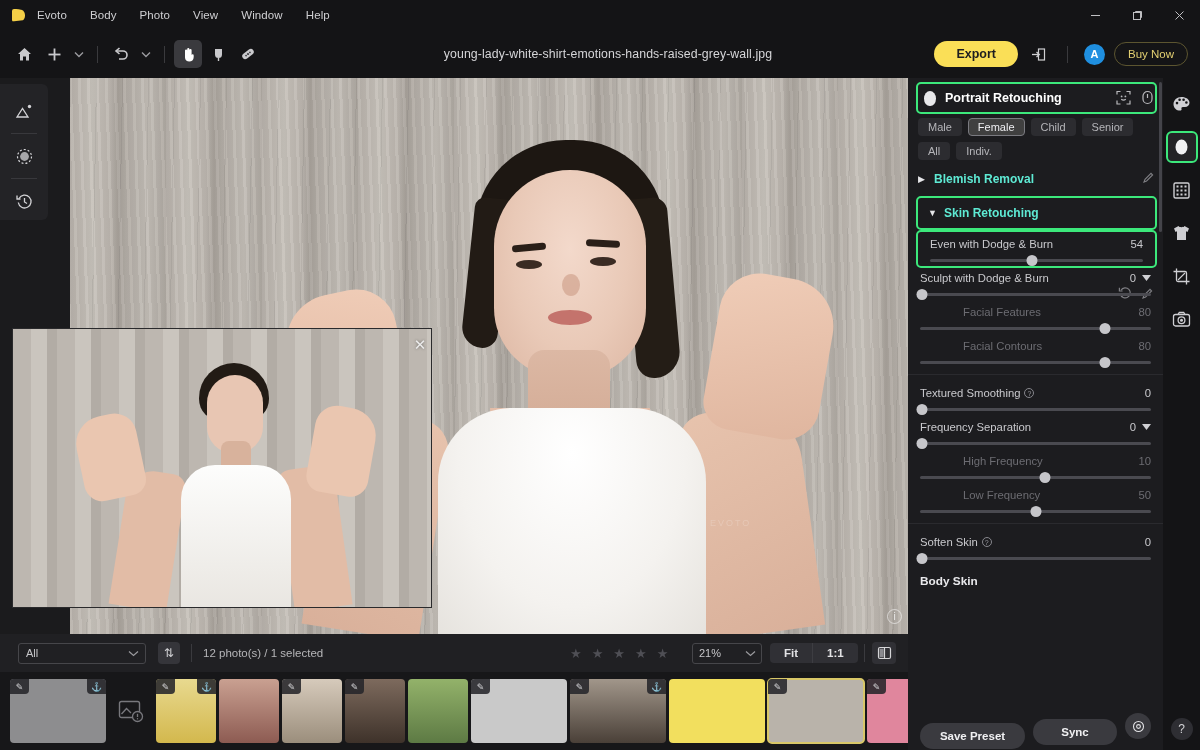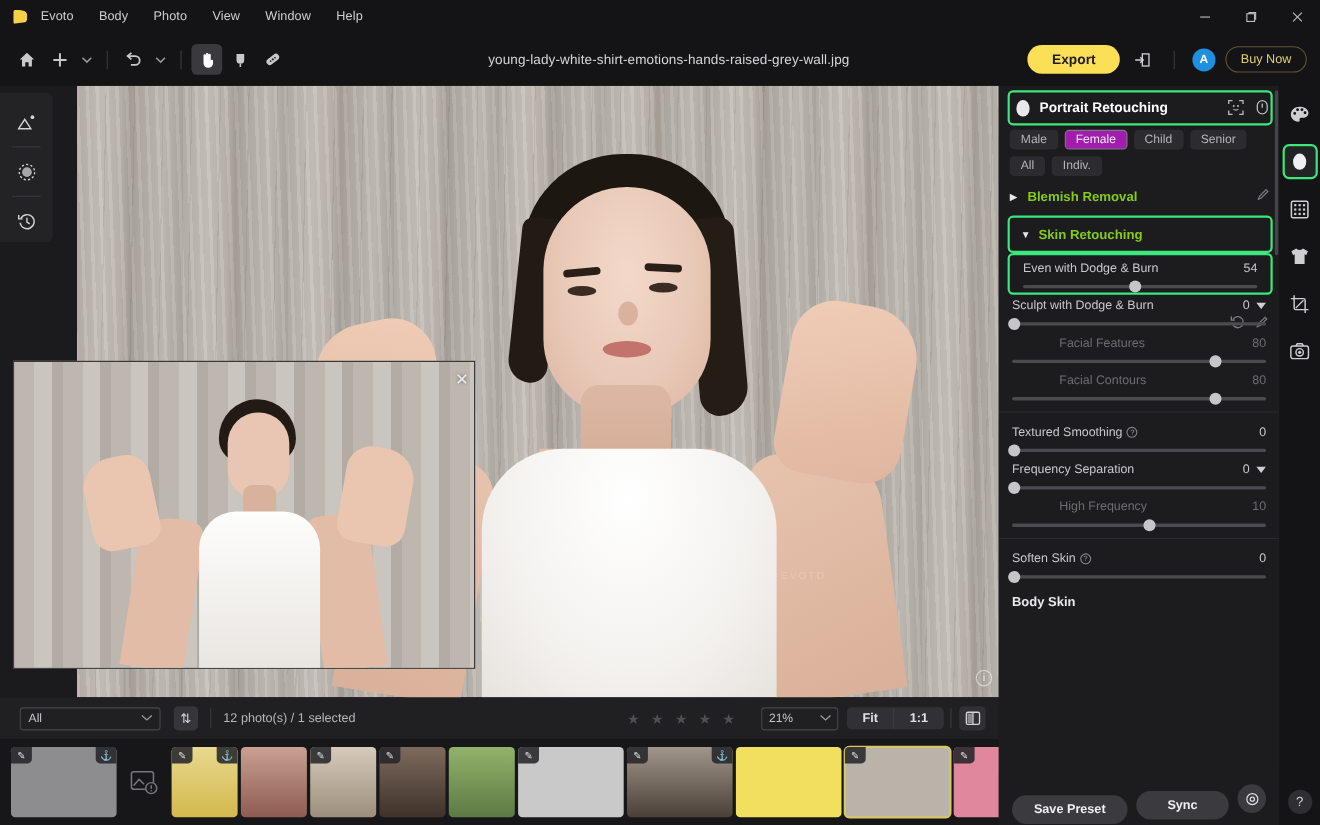--- a/index.html
+++ b/index.html
@@ -261,28 +261,28 @@
   .ph-dot { width:12px; height:15px; background:#e8e8ea; border-radius:50% 50% 48% 48%; margin-right:9px; }
   .ph-title { color:#fff; font-size:12.5px; font-weight:bold; }
   .ph-icons { position:absolute; right:8px; display:flex; gap:10px; color:#b9b9bd; }
   .hl-green { outline: 2.5px solid #3ce87b; border-radius: 3px; }
 
   .chips { display:flex; flex-wrap:wrap; gap:6px; padding: 6px 10px 2px 10px; }
   .chip {
     background:#2c2c30; color:#b5b5b9; font-size:11px; border-radius:4px;
     padding: 3px 10px; cursor:pointer;
   }
-  .chip.selected { background:#a21caf; border:1px solid #7a7a80; color:#ededf0; padding: 2px 9px; }
+  .chip.selected { background:#404040; border:1px solid #7a7a80; color:#ededf0; padding: 2px 9px; }
 
   .section-row {
     display:flex; align-items:center; padding: 0 10px; height: 34px; position:relative;
     cursor:pointer;
   }
   .sec-caret { color:#e6e6e9; font-size:9px; margin-right:8px; width:8px; }
-  .sec-title { color:#84cc16; font-size:12px; font-weight:bold; }
+  .sec-title { color:#5eead4; font-size:12px; font-weight:bold; }
   .sec-icons { position:absolute; right:8px; display:flex; gap:9px; color:#7e7e83; }
 
   .subhead { color:#e9e9ec; font-size:11.8px; font-weight:bold; padding: 6px 10px 4px 12px; }
 
   .slider-block { padding: 6px 12px 4px 12px; }
   .slider-block.dim .sl-label, .slider-block.dim .sl-val { color:#6c6c72;margin-left:43px; }
   .sl-top { display:flex; align-items:center; justify-content:space-between; margin-bottom:9px; }
   .sl-label { color:#c9c9cd; font-size:11.3px; display:flex; align-items:center; gap:4px; }
   .sl-info {
     width:10px; height:10px; border:1px solid #86868c; border-radius:50%;
@@ -739,20 +739,29 @@
     <div class="slider-block dim">
       <div class="sl-top">
         <span class="sl-label">High Frequency</span>
         <span class="sl-val">10</span>
       </div>
       <div class="track">
           <div class="knob" style="left:54%"></div>
         </div>
     </div>
 
+    <div class="slider-block dim">
+      <div class="sl-top">
+        <span class="sl-label">Low Frequency</span>
+        <span class="sl-val">50</span>
+      </div>
+      <div class="track">
+          <div class="knob" style="left:50%"></div>
+        </div>
+    </div>
 
     <div class="panel-div"></div>
 
     <div class="slider-block">
       <div class="sl-top">
         <span class="sl-label">
           <span>Soften Skin</span>
           <span class="sl-info">?</span>
         </span>
         <span class="sl-val">0</span>

